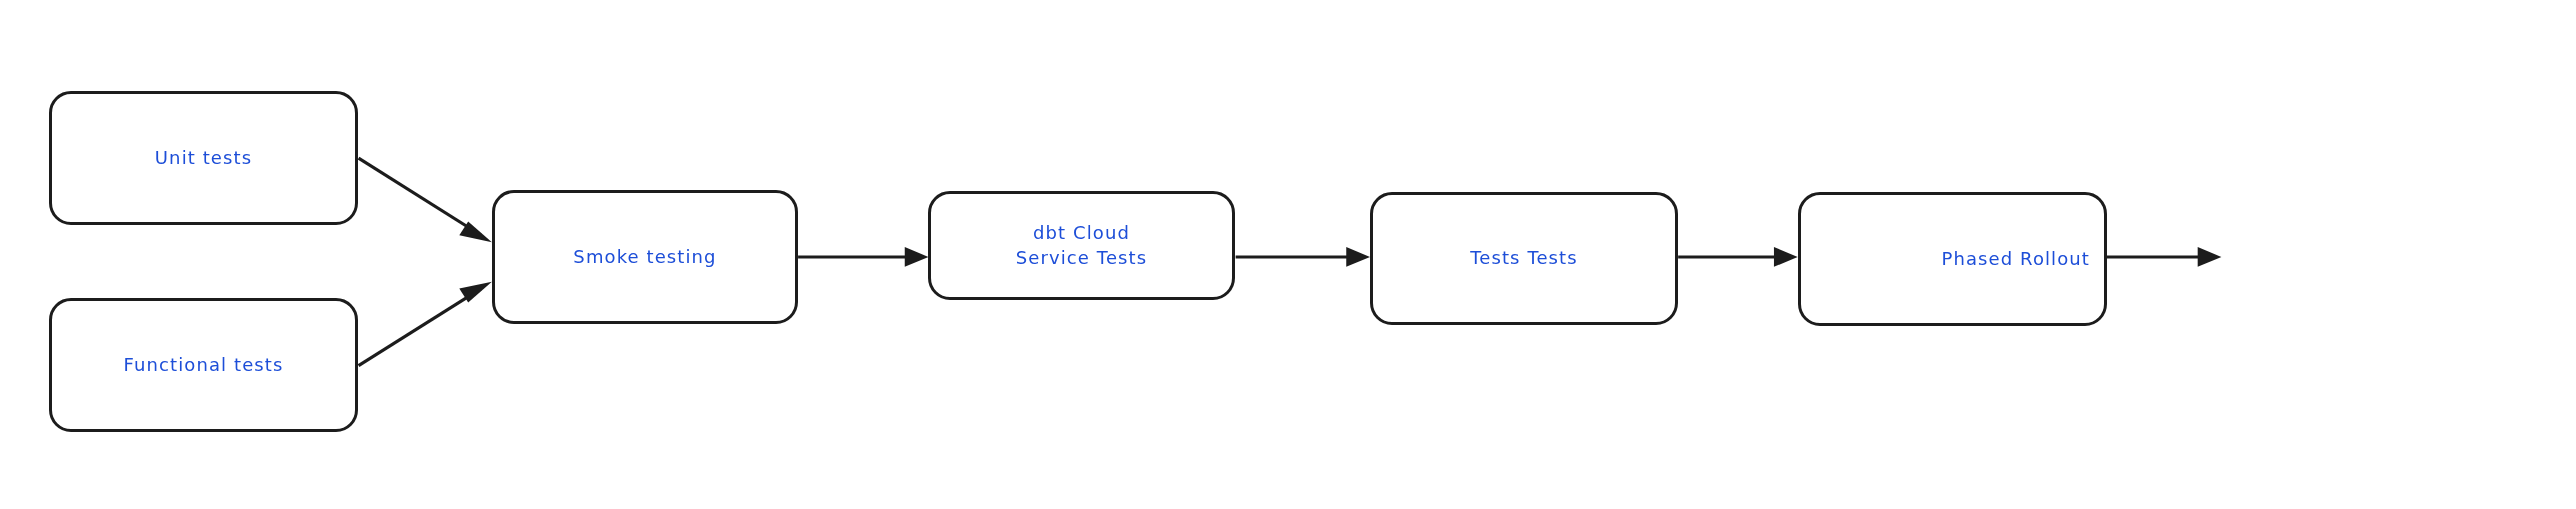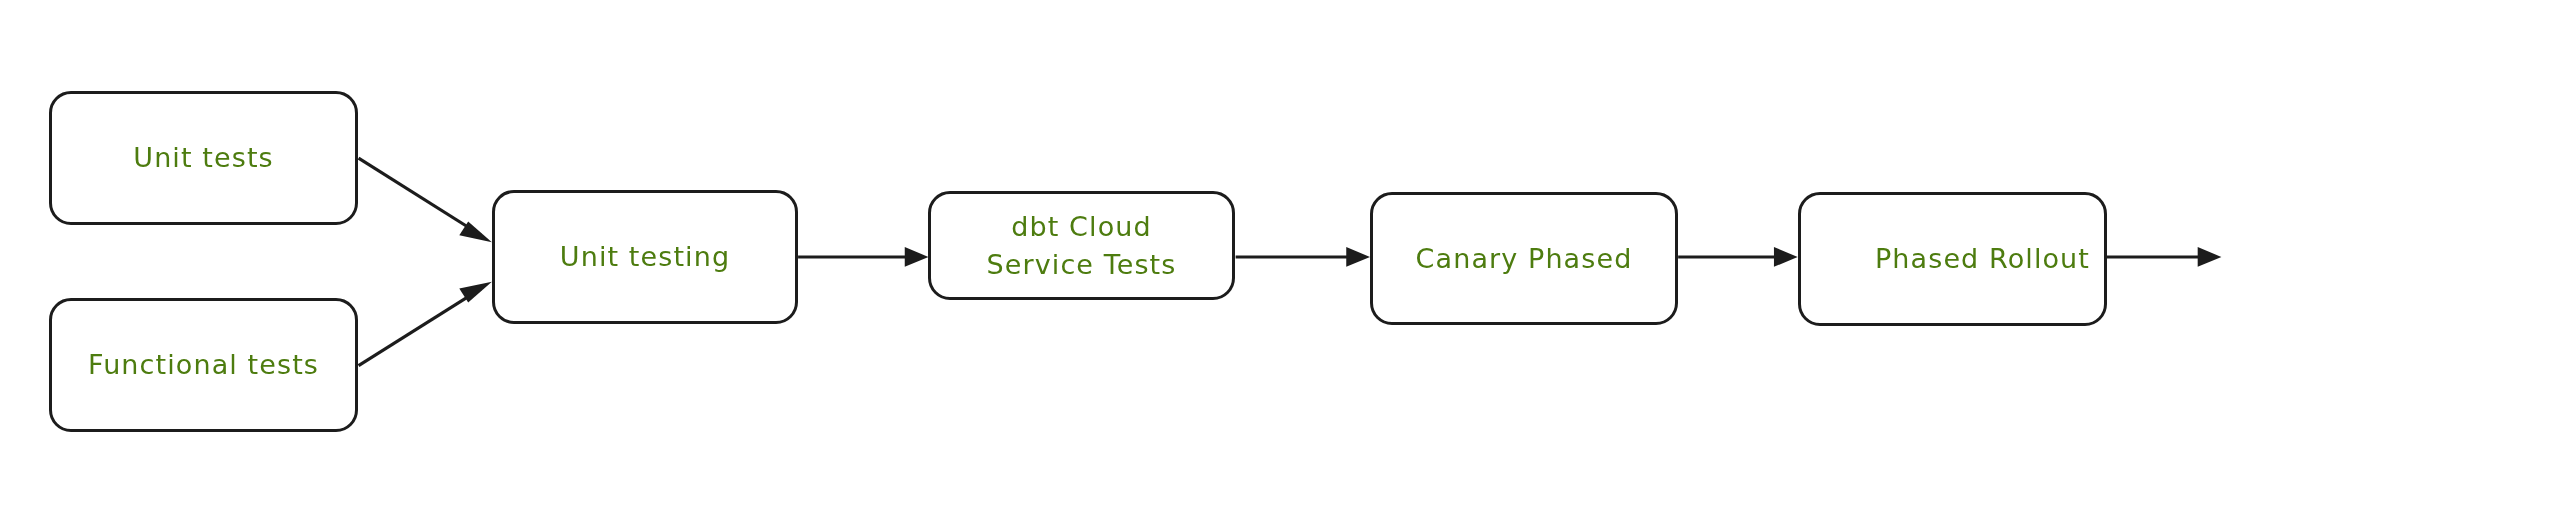--- a/index.html
+++ b/index.html
@@ -34,25 +34,25 @@
     background: #ffffff;
     border: 3px solid #1c1c1c;
     border-radius: 22px;
     display: flex;
     align-items: center;
     justify-content: center;
     text-align: center;
   }
   .node-label {
     font-family: "DejaVu Sans", sans-serif;
-    font-size: 27px;
+    font-size: 18px;
     font-weight: 400;
     line-height: 1.38;
     letter-spacing: 1.1px;
-    color: #4d7c0f;
+    color: #1d4ed8;
     white-space: pre-line;
     padding: 0 14px;
   }
   
   #node-unit-tests        { left: 49px;   top: 91px;  width: 309px; height: 134px; }
   #node-functional-tests  { left: 49px;   top: 298px; width: 309px; height: 134px; align-items: center; }
   #node-smoke-testing     { left: 492px;  top: 190px; width: 306px; height: 134px; }
   #node-dbt-cloud         { left: 928px;  top: 191px; width: 307px; height: 109px; }
   #node-canary-tests      { left: 1370px; top: 192px; width: 308px; height: 133px; }
   #node-phased-rollout    { left: 1798px; top: 192px; width: 309px; height: 134px; justify-content: flex-end; }
@@ -109,30 +109,30 @@
 
   <div class="node" id="node-unit-tests">
     <span class="node-label">Unit tests</span>
   </div>
 
   <div class="node" id="node-functional-tests">
     <span class="node-label">Functional tests</span>
   </div>
 
   <div class="node" id="node-smoke-testing">
-    <span class="node-label">Unit testing</span>
+    <span class="node-label">Smoke testing</span>
   </div>
 
   <div class="node" id="node-dbt-cloud">
     <span class="node-label">dbt Cloud
 Service Tests</span>
   </div>
 
   <div class="node" id="node-canary-tests">
-    <span class="node-label">Canary Phased</span>
+    <span class="node-label">Tests Tests</span>
   </div>
 
   <div class="node" id="node-phased-rollout">
     <span class="node-label">Phased Rollout</span>
   </div>
 
 
 </div>
 
 

